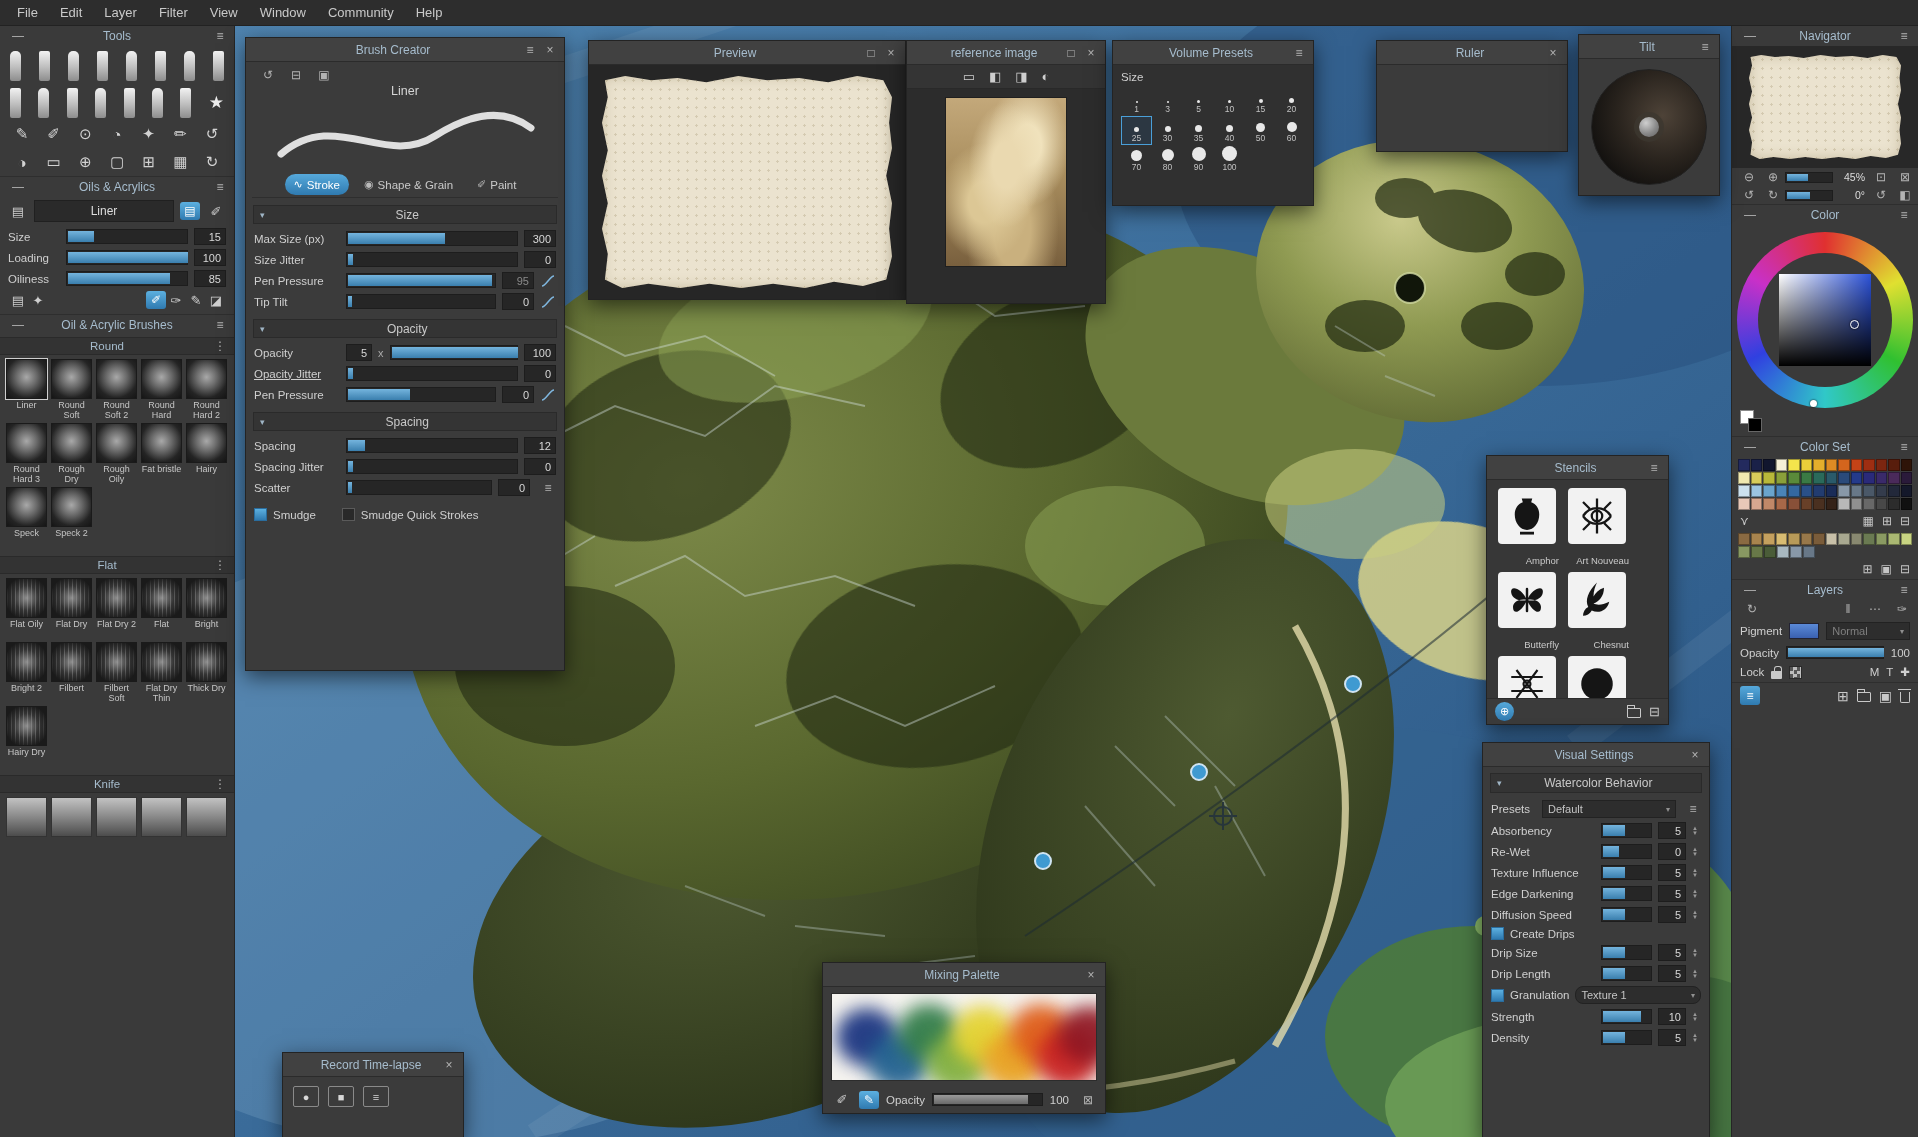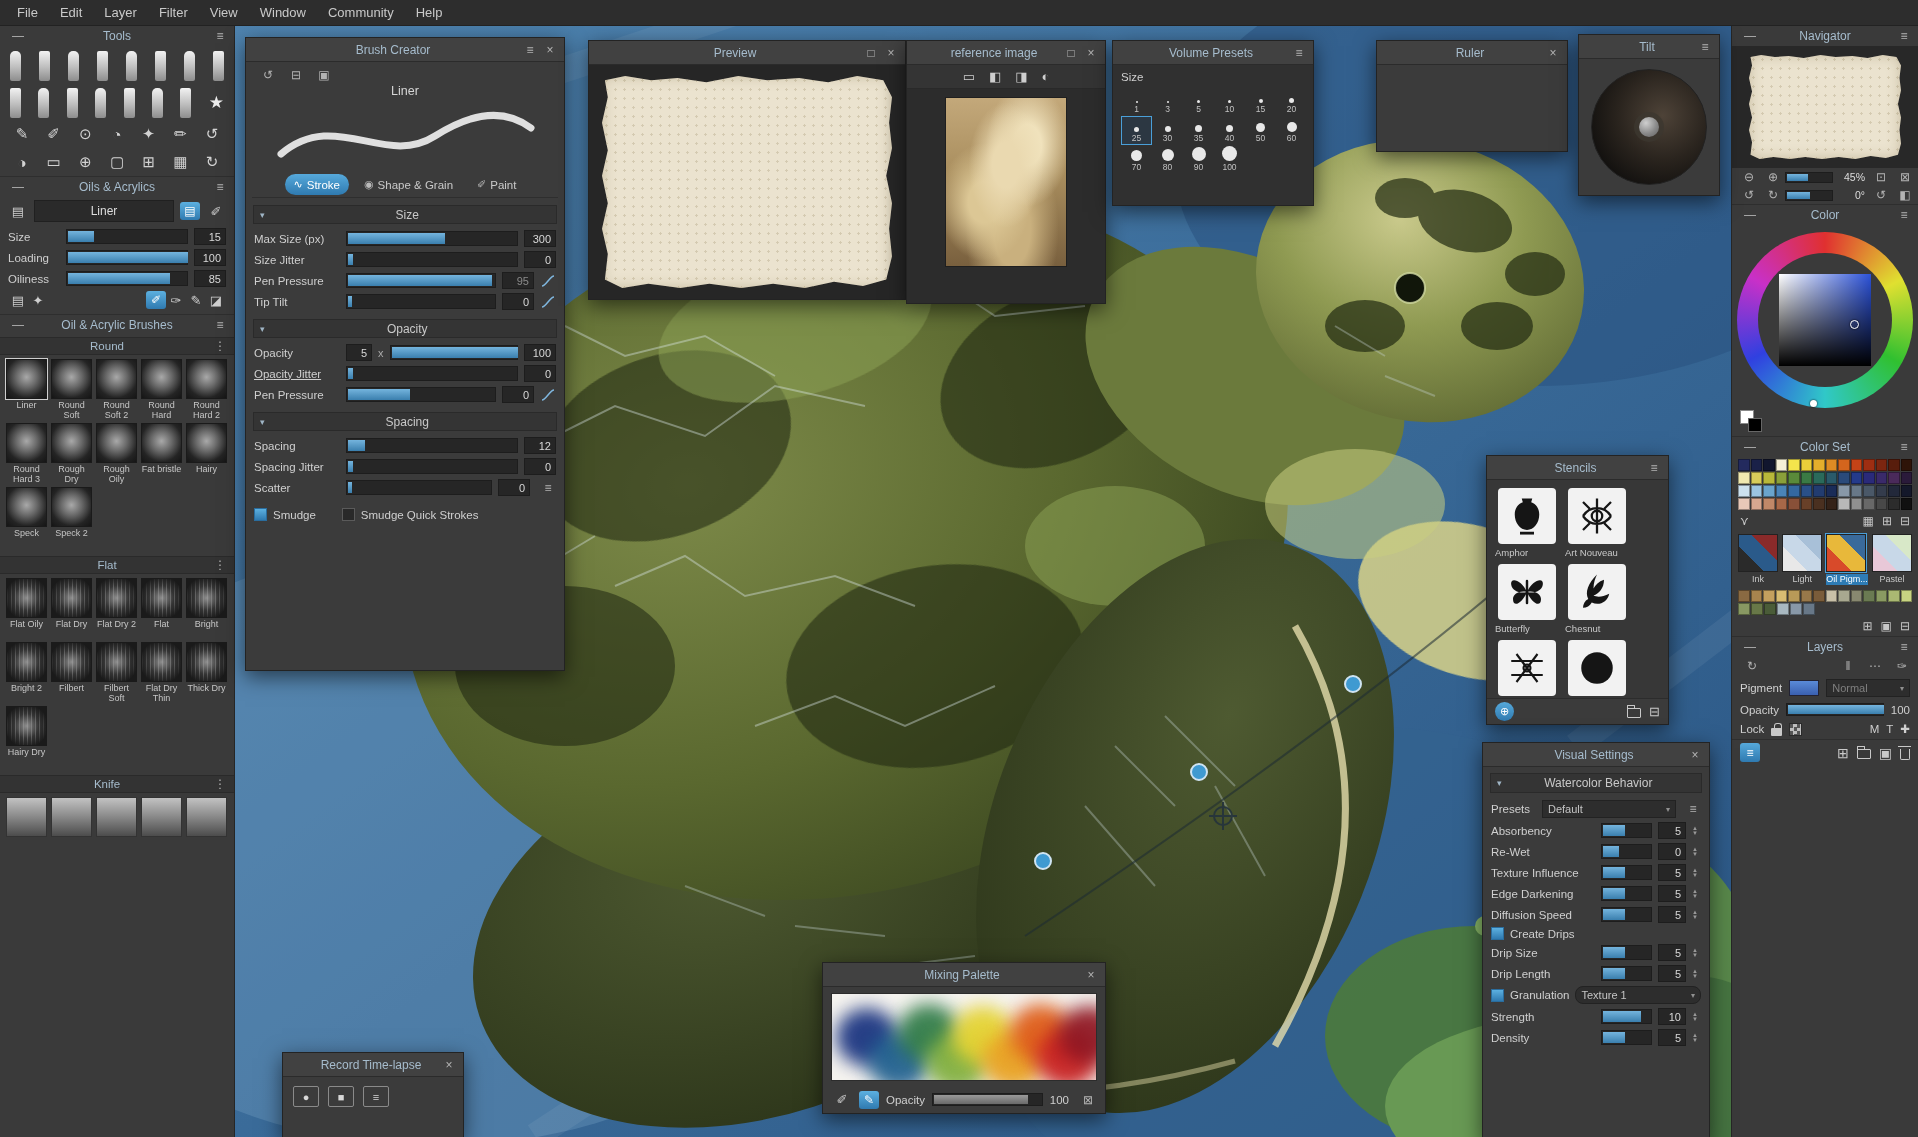--- a/index.html
+++ b/index.html
@@ -137,21 +137,21 @@
 .checkic{width:13px;height:13px;display:inline-block;background:repeating-conic-gradient(#bdbdbd 0 25%,#565656 0 50%) 0 0/7px 7px;border:1px solid #2a2a2a}
 .folderic{width:14px;height:10px;border:1.3px solid #c9c9c9;border-radius:1px;position:relative;display:inline-block;margin-top:3px}
 .folderic::before{content:'';position:absolute;top:-4px;left:-1px;width:6px;height:3px;border:1.3px solid #c9c9c9;border-bottom:none;border-radius:1px 1px 0 0}
 .trashic{width:10px;height:11px;border:1.3px solid #c9c9c9;border-top:none;border-radius:0 0 2px 2px;position:relative;display:inline-block;margin-top:3px}
 .trashic::before{content:'';position:absolute;top:-3px;left:-2.8px;width:13px;height:1.6px;background:#c9c9c9}
 
 #st-grid{display:flex;flex-wrap:wrap;gap:6px;padding:8px;height:218px;overflow:hidden;background:#373737}
 .stcell{width:64px}
 .stthumb{width:58px;height:56px;margin:0 auto;background:#f2f2f2;border-radius:4px;display:flex;align-items:center;justify-content:center}
 .stthumb svg{width:42px;height:42px}
-.stlab{text-align:left;font-size:9.5px;color:#c9c9c9;margin-top:3px;height:11px;overflow:hidden}
+.stlab{text-align:right;font-size:9.5px;color:#c9c9c9;margin-top:11px;height:11px;overflow:hidden}
 #st-bottom{position:absolute;left:0;right:0;bottom:0;height:26px;border-top:1px solid #2c2c2c;display:flex;align-items:center;padding:0 8px;gap:8px;font-size:13px;color:#c9c9c9}
 .globe{width:19px;height:19px;border-radius:50%;background:linear-gradient(#56a9db,#2f7ab0);color:#fff;display:flex;align-items:center;justify-content:center;font-size:11px}
 
 #vs-behavior{height:20px;background:#343434;border:1px solid #2a2a2a;display:flex;align-items:center;margin:6px 7px 5px;padding:0 6px;color:#c9c9c9}
 #vs-behavior .t{flex:1;text-align:center;font-size:12px}
 .vsrow{display:flex;align-items:center;gap:5px;padding:2px 8px}
 
 #mix-area{position:absolute;left:8px;top:30px;right:8px;height:88px;background:#f5f3ef;overflow:hidden;border:1px solid #2c2c2c}
 .blob{position:absolute;width:62px;height:58px;border-radius:50%;filter:blur(9px);opacity:.92}
 #mix-bottom{position:absolute;left:0;right:0;bottom:0;height:27px;display:flex;align-items:center;gap:7px;padding:0 9px;color:#cfcfcf;font-size:11.5px}
@@ -613,38 +613,20 @@
         <div class="swatch" style="background: rgb(16, 16, 16);"></div>
       </div>
     </div>
   <div class="csutil">
     <span>⋎</span>
     <span style="flex:1"></span>
     <span>▦</span>
     <span>⊞</span>
     <span>⊟</span>
   </div>
-  <div id="cs-tabs">
-      <div class="cstab">
-        <div class="cstab-thumb" style="background: linear-gradient(45deg, rgb(42, 42, 42) 33%, rgb(42, 90, 138) 33%, rgb(42, 90, 138) 66%, rgb(138, 42, 42) 66%);"></div>
-        <div class="cstab-label">Ink</div>
-      </div>
-      <div class="cstab">
-        <div class="cstab-thumb" style="background: linear-gradient(45deg, rgb(232, 232, 232) 33%, rgb(200, 216, 232) 33%, rgb(200, 216, 232) 66%, rgb(168, 192, 216) 66%);"></div>
-        <div class="cstab-label">Light</div>
-      </div>
-      <div class="cstab sel">
-        <div class="cstab-thumb" style="background: linear-gradient(45deg, rgb(216, 74, 42) 33%, rgb(232, 184, 58) 33%, rgb(232, 184, 58) 66%, rgb(58, 106, 154) 66%);"></div>
-        <div class="cstab-label">Oil Pigm...</div>
-      </div>
-      <div class="cstab">
-        <div class="cstab-thumb" style="background: linear-gradient(45deg, rgb(232, 200, 216) 33%, rgb(200, 216, 232) 33%, rgb(200, 216, 232) 66%, rgb(216, 232, 200) 66%);"></div>
-        <div class="cstab-label">Pastel</div>
-      </div>
-    </div>
   <div id="cs-extra" style="padding-top:2px">
       <div class="swrow">
         <div class="swatch" style="background: rgb(138, 106, 66);"></div>
         <div class="swatch" style="background: rgb(168, 132, 78);"></div>
         <div class="swatch" style="background: rgb(196, 160, 94);"></div>
         <div class="swatch" style="background: rgb(216, 188, 114);"></div>
         <div class="swatch" style="background: rgb(184, 154, 88);"></div>
         <div class="swatch" style="background: rgb(152, 120, 74);"></div>
         <div class="swatch" style="background: rgb(122, 92, 58);"></div>
         <div class="swatch" style="background: rgb(200, 192, 168);"></div>

